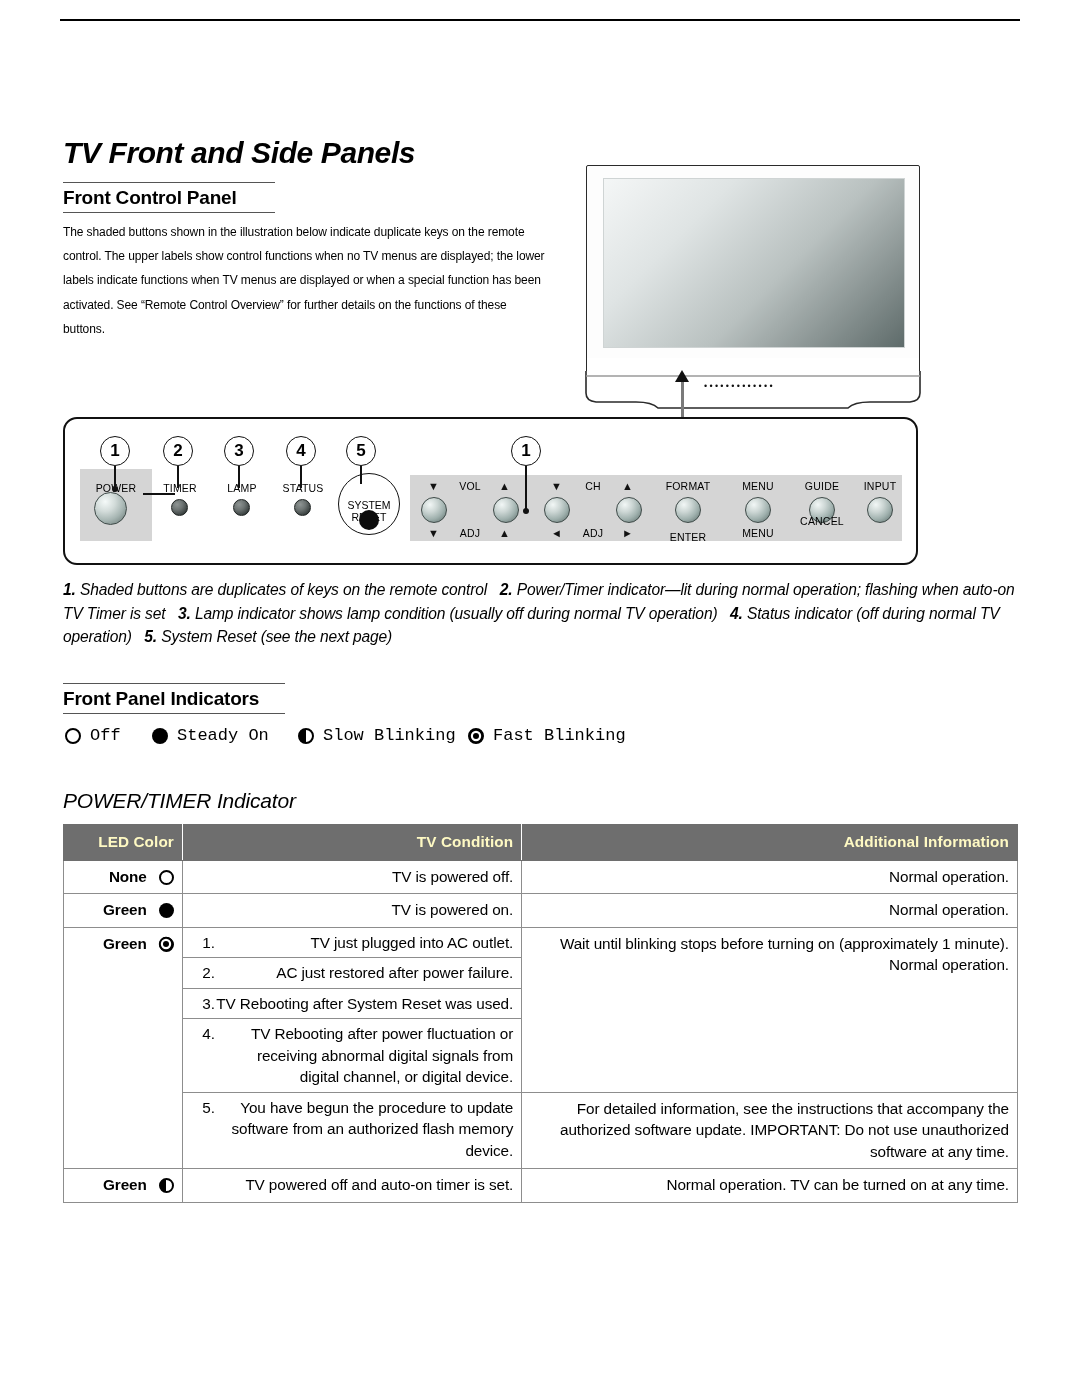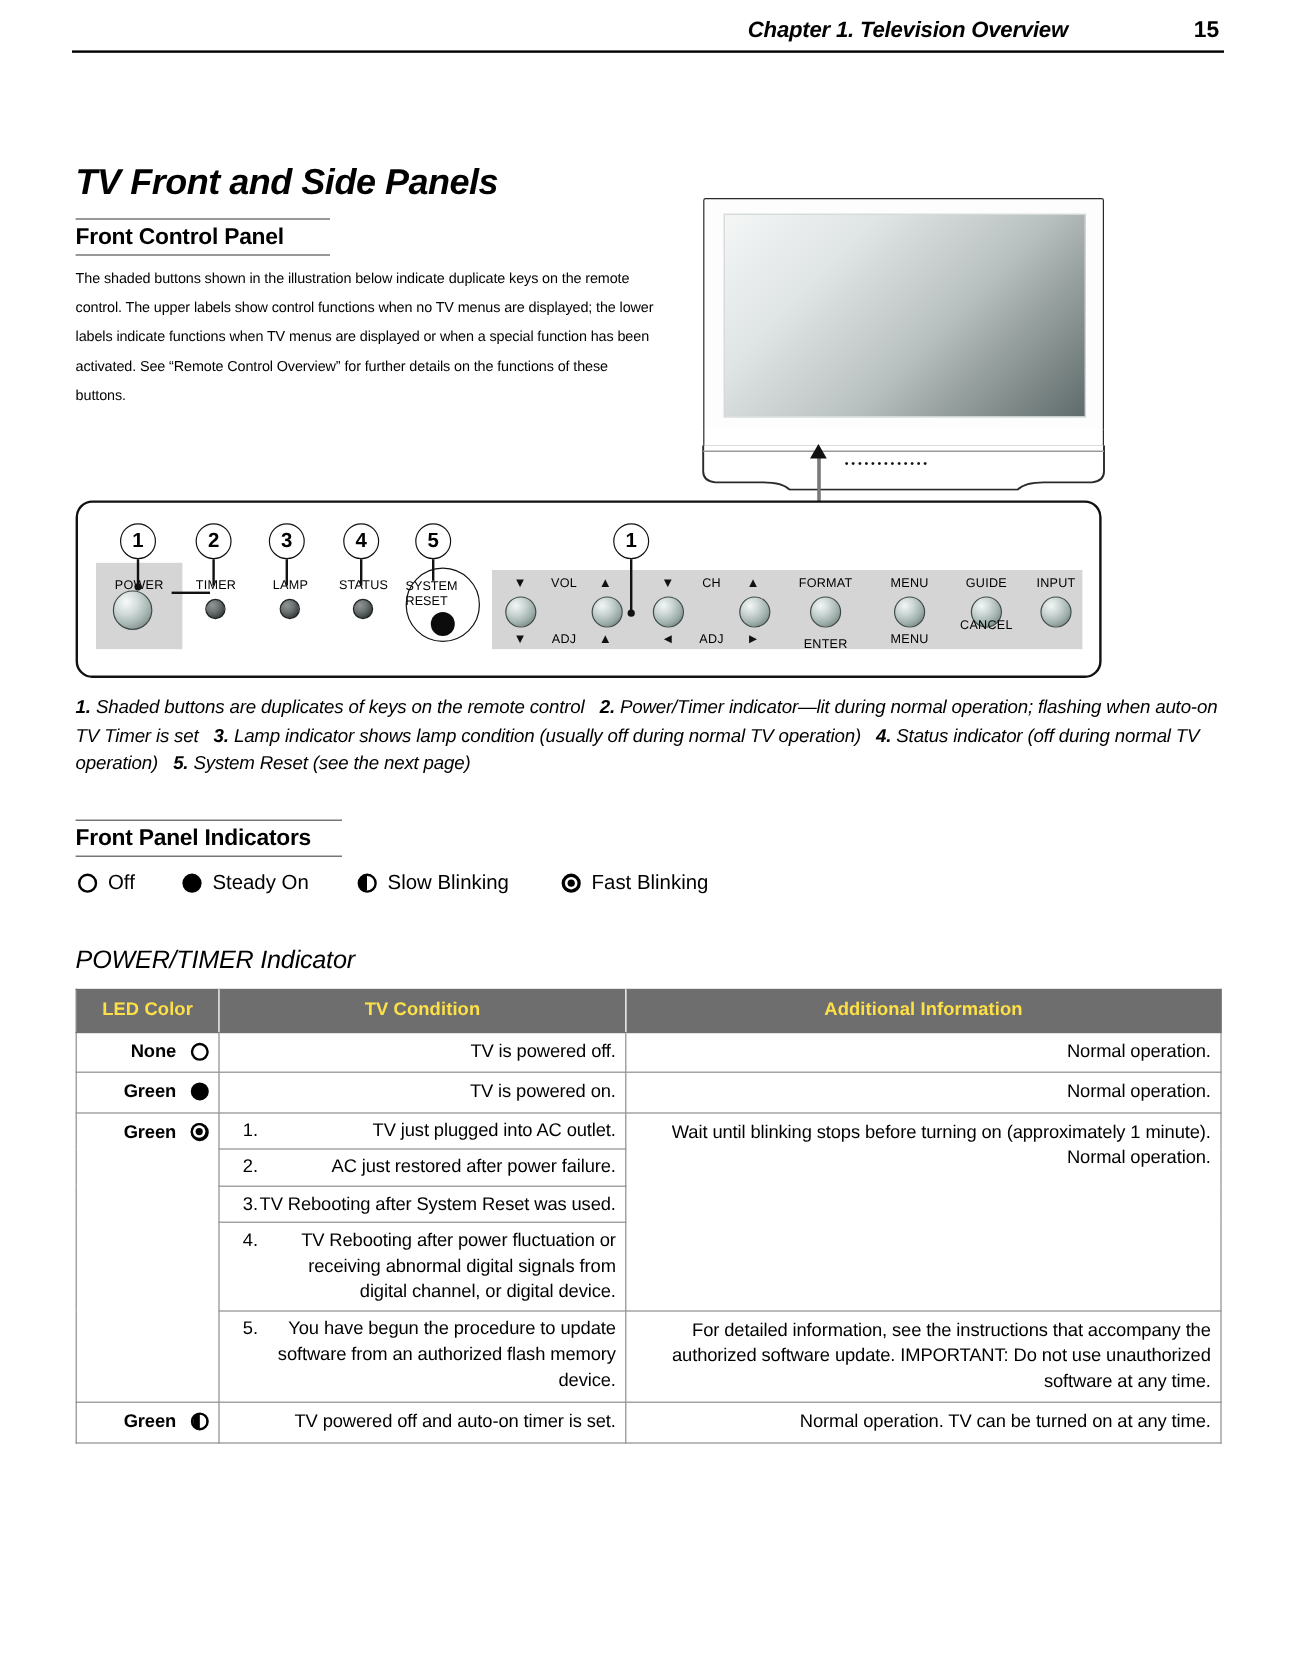--- a/index.html
+++ b/index.html
@@ -231,22 +231,23 @@
     position: absolute;
     left: 273px; top: 54px;
     width: 62px; height: 62px;
     border: 1.8px solid #111;
     border-radius: 50%;
     box-sizing: border-box;
     background: #fff;
   }
   #sysreset-label {
     position: absolute;
-    left: 273px; top: 64px;
+    left: 273px; top: 80px;
     width: 62px;
+    text-align: center;
     font-size: 10.5px;
     line-height: 12px;
   }
   #sysreset-dot {
     position: absolute;
     left: 294px; top: 91px;
     width: 20px; height: 20px;
     border-radius: 50%;
     background: #0c0c0c;
   }
@@ -282,20 +283,21 @@
     width: 620px;
     height: 26px;
     font-size: 17px;
   }
   .legend-item {
     position: absolute;
     display: flex;
     align-items: center;
     gap: 9px;
     white-space: nowrap;
+    font-family: Liberation Mono, monospace;
   }
   .ico {
     display: inline-block;
     width: 16px; height: 16px;
     box-sizing: border-box;
     position: relative;
     flex: 0 0 auto;
   }
   .ico-off { border: 2.2px solid #000; border-radius: 50%; background: #fff; }
   .ico-on  { border-radius: 50%; background: #000; }
@@ -333,24 +335,24 @@
   #led-table td, #led-table th {
     border: 1.2px solid #8d8d8d;
     vertical-align: top;
     padding: 5px 8px 6px 8px;
     line-height: 21.5px;
     letter-spacing: -0.1px;
     text-align: right;
   }
   #led-table thead th {
     background: #6e6e6e;
-    color: #fde047;
+    color: #fef9c3;
     font-weight: bold;
     font-size: 15.3px;
-    text-align: center;
+    text-align: right;
     padding: 6px 8px 7px 8px;
     letter-spacing: 0.1px;
     border-color: #6e6e6e;
   }
   #led-table thead th.c1 { border-right: 1.2px solid #fff; }
   #led-table thead th.c2 { border-right: 1.2px solid #fff; }
   .col-led   { width: 104px; }
   .col-cond  { width: 338px; }
   .col-info  { width: 505px; }
 
@@ -367,24 +369,20 @@
     gap: 0px;
   }
   .numlist .n { width: 24px; flex: 0 0 24px; }
   .numlist .t { flex: 1 1 auto; }
   .tight { padding-top: 4px !important; padding-bottom: 4px !important; }
 </style>
 </head>
 <body>
 
 <div id="page-header">
-  <div class="hdr-row">
-    <span class="chapter">Chapter 1. Television Overview</span>
-    <span class="pagenum">15</span>
-  </div>
   <div class="rule"></div>
 </div>
 
 <div id="doc-title">TV Front and Side Panels</div>
 
 <div class="sec-head" id="sec-front-control">Front Control Panel</div>
 
 <div id="intro-para">The shaded buttons shown in the illustration below indicate duplicate keys on the remote control.  The upper labels show control functions when no TV menus are displayed; the lower labels indicate functions when TV menus are displayed or when a special function has been activated.  See “Remote Control Overview” for further details on the functions of these buttons.</div>
 
 <div id="tv-illustration">

